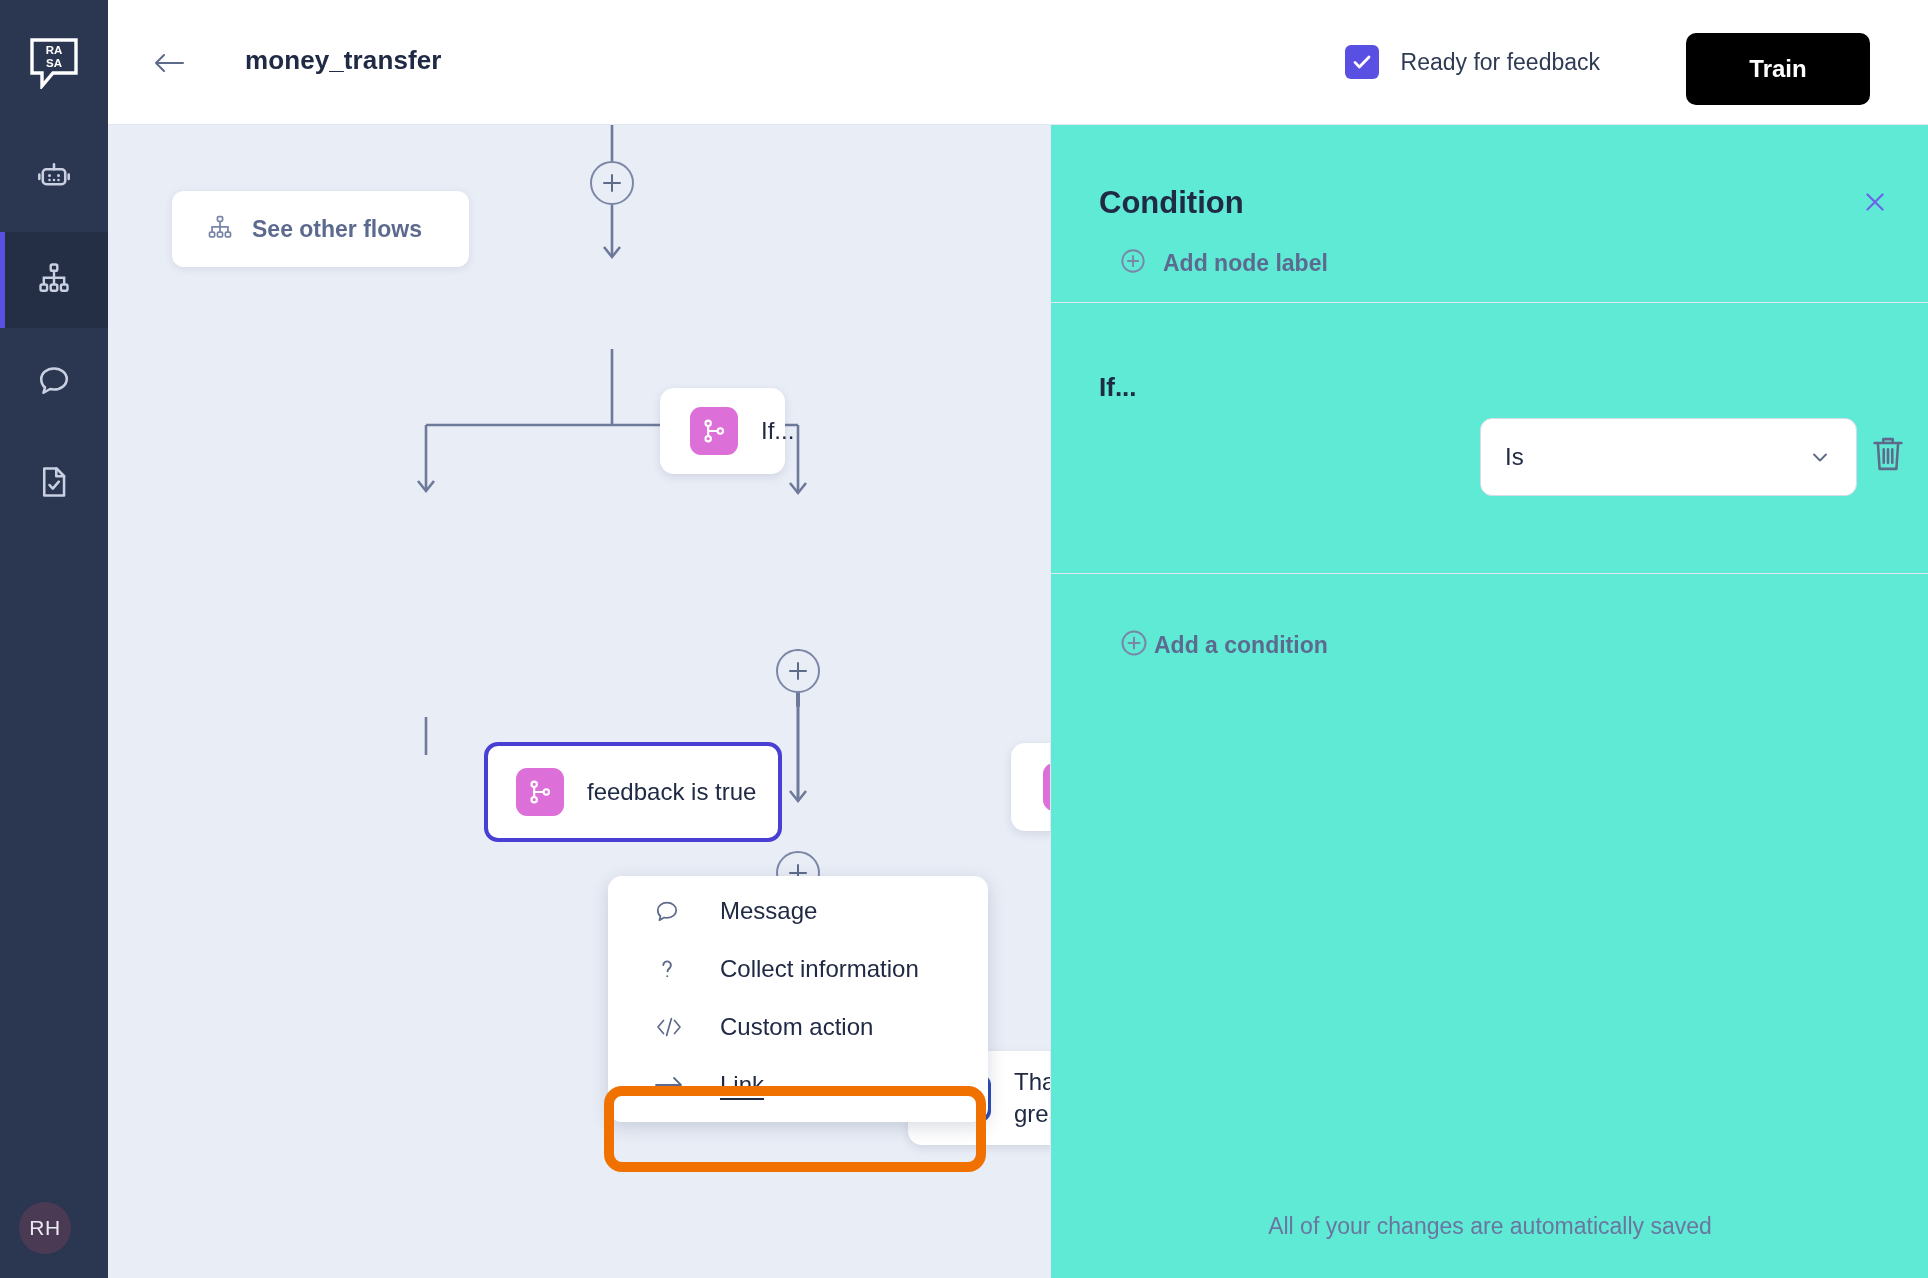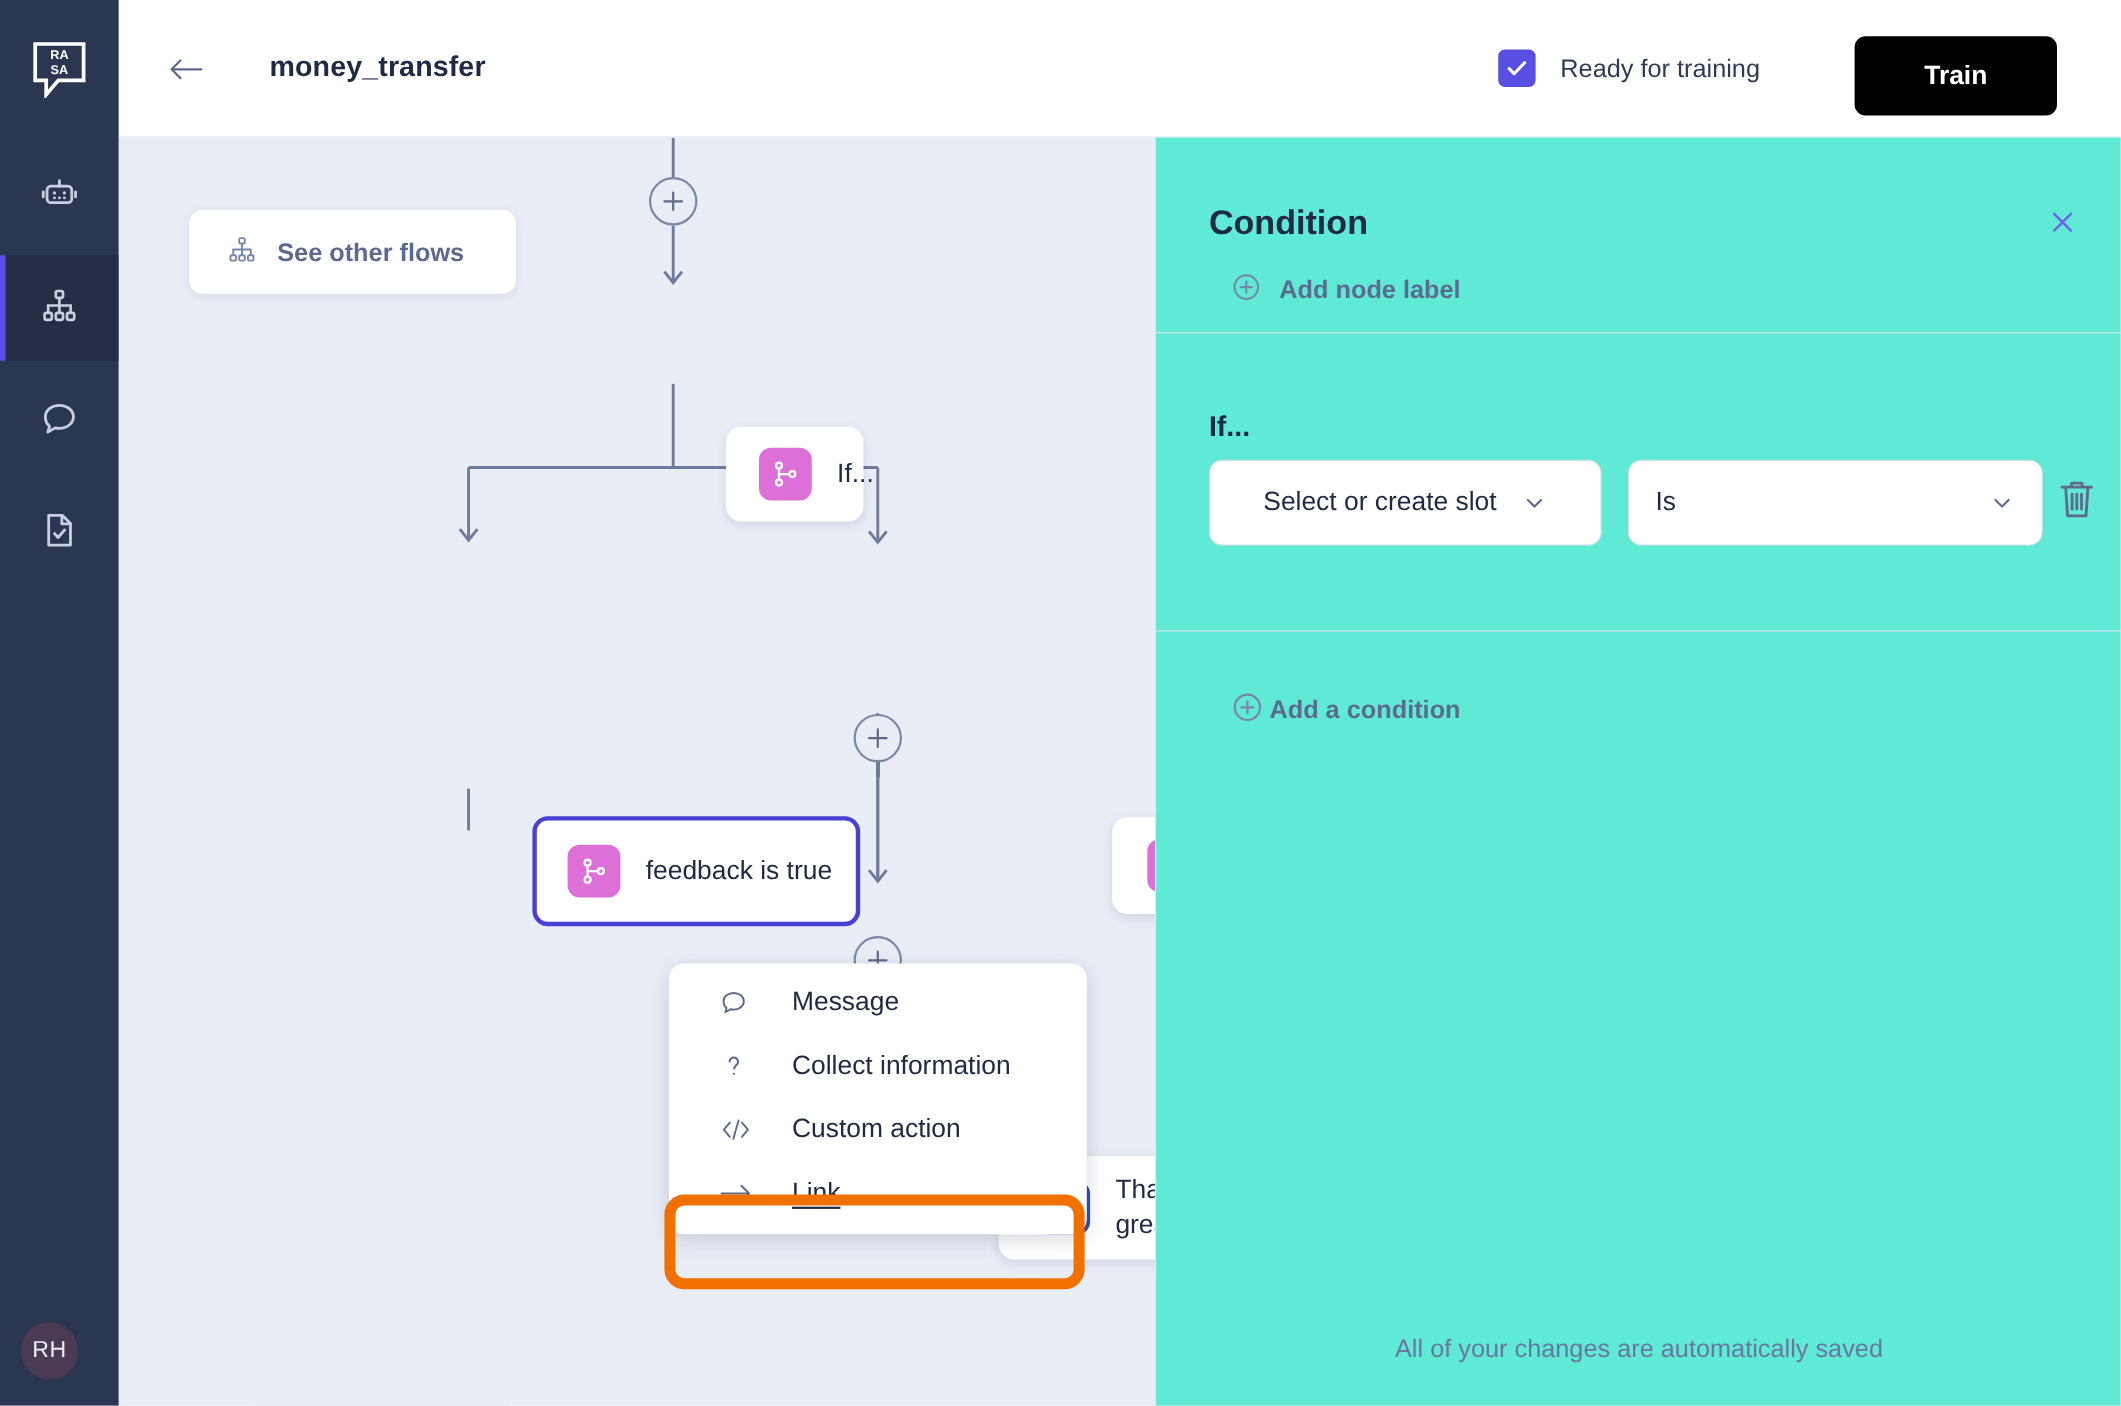--- a/index.html
+++ b/index.html
@@ -265,21 +265,21 @@
       </svg>
     </div>
     <div class="flow-title">money_transfer</div>
 
     <div class="ready-box">
       <span class="ready-check">
         <svg width="22" height="22" viewBox="0 0 22 22" fill="none" stroke="#ffffff" stroke-width="2.8" stroke-linecap="round" stroke-linejoin="round">
           <path d="M4 11.4l4.4 4.6L18 6"></path>
         </svg>
       </span>
-      <span class="ready-label">Ready for training</span>
+      <span class="ready-label">Ready for feedback</span>
     </div>
 
     <button class="train-btn">Train</button>
   </div>
 
   <div class="canvas">
 
     <svg class="wires">
       <g stroke="#6e7a9b" stroke-width="2.6" fill="none">
 
@@ -479,28 +479,20 @@
             <path d="M12 7.6v8.8M7.6 12h8.8"></path>
         </svg>
       </span>
       <span class="link-text">Add node label</span>
     </div>
 
     <div class="panel-div" style="top:177px"></div>
 
     <div class="if-label">If...</div>
 
-    <div class="selectbox sel-slot">
-      <span class="sel-text">Select or create slot</span>
-      <span class="chev">
-        <svg width="24" height="24" viewBox="0 0 24 24" fill="none" stroke="#5e6a8a" stroke-width="1.9" stroke-linecap="round" stroke-linejoin="round">
-            <path d="M6 9.5l6 6 6-6"></path>
-          </svg>
-      </span>
-    </div>
 
     <div class="selectbox sel-op">
       <span class="sel-text">Is</span>
       <span class="chev">
         <svg width="24" height="24" viewBox="0 0 24 24" fill="none" stroke="#5e6a8a" stroke-width="1.9" stroke-linecap="round" stroke-linejoin="round">
             <path d="M6 9.5l6 6 6-6"></path>
           </svg>
       </span>
     </div>
 

